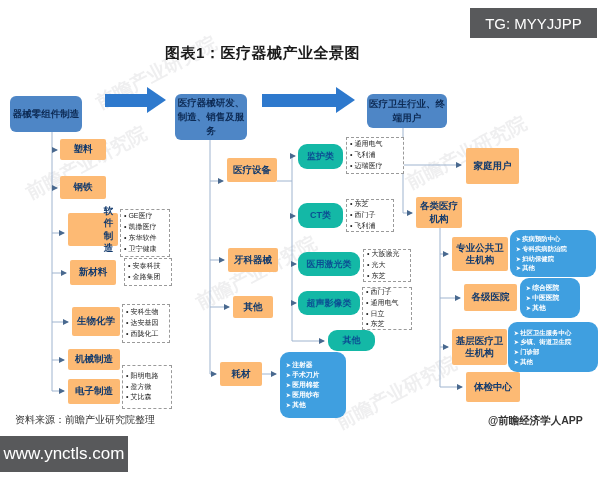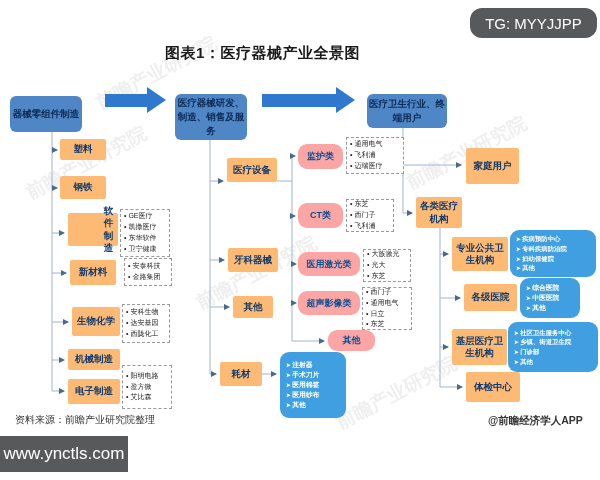--- a/index.html
+++ b/index.html
@@ -11,21 +11,21 @@
   
   .title{font-size:15px;font-weight:bold;color:#1a1a1a;text-align:center;letter-spacing:.5px;}
   
   .hdr{background:#4e86c6;color:#0d2b55;font-weight:bold;font-size:9.5px;line-height:1.45;
        border-radius:6px;display:flex;align-items:center;justify-content:center;text-align:center;
        padding:2px;margin-top:11px;}
   
   .lb{background:#fdba74;color:#123a6d;font-weight:bold;font-size:9.5px;line-height:1.3;
       border-radius:2px;display:flex;align-items:center;justify-content:center;text-align:center;padding:1px;}
   
-  .rb{background:#fca5a5;color:#0b4f93;font-weight:bold;font-size:9px;border-radius:9px;
+  .rb{background:#14b8a6;color:#0b4f93;font-weight:bold;font-size:9px;border-radius:9px;
       display:flex;align-items:center;justify-content:center;text-align:center;padding:1px;}
   
   .dl{border:1px dashed #9a9a9a;background:#fff;color:#222;font-size:7px;line-height:1.55;
       padding:2px 3px;display:flex;flex-direction:column;justify-content:center;}
   .dli{white-space:nowrap;}
   .dli::before{content:"• ";}
   
   .bl{background:#3f9fe0;color:#ffffff;font-size:6.8px;line-height:1.5;border-radius:9px;
       padding:4px 6px;display:flex;flex-direction:column;justify-content:center;font-weight:bold;}
   .bli{white-space:nowrap;}
@@ -87,21 +87,21 @@
       <line x1="403" y1="165" x2="461" y2="165" marker-end="url(#ah)"></line>
       <line x1="403" y1="213" x2="412" y2="213" marker-end="url(#ah)"></line>
       <line x1="440" y1="228" x2="440" y2="387"></line>
       <line x1="440" y1="254" x2="448" y2="254" marker-end="url(#ah)"></line>
       <line x1="440" y1="298" x2="460" y2="298" marker-end="url(#ah)"></line>
       <line x1="440" y1="347" x2="448" y2="347" marker-end="url(#ah)"></line>
       <line x1="440" y1="387" x2="462" y2="387" marker-end="url(#ah)"></line>
     </g>
   </svg>
 
-  <div class="abs badge" style="left:470px;top:8px;width:127px;height:30px;font-size:15px;border-radius:12px;">TG: MYYJJPP</div>
+  <div class="abs badge" style="left:470px;top:8px;width:127px;height:30px;font-size:15px;">TG: MYYJJPP</div>
 
   <div class="abs title" style="left:150px;top:44px;width:225px;">图表1：医疗器械产业全景图</div>
 
   <div class="abs ar-body" style="left:105px;top:94px;width:42px;height:13px;"></div>
   <div class="abs ar-head" style="left:147px;top:87px;"></div>
   <div class="abs ar-body" style="left:262px;top:94px;width:74px;height:13px;"></div>
   <div class="abs ar-head" style="left:336px;top:87px;"></div>
 
   <div class="abs hdr" style="left:10px;top:85px;width:72px;height:36px;">器械零组件制造</div>
   <div class="abs lb" style="left:60px;top:139px;width:46px;height:21px;">塑料</div>

